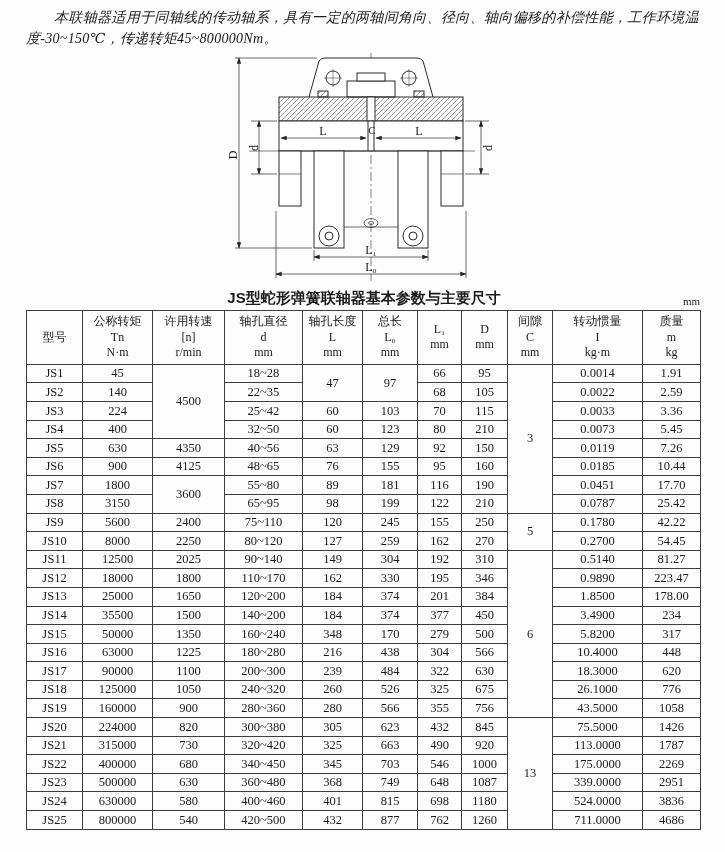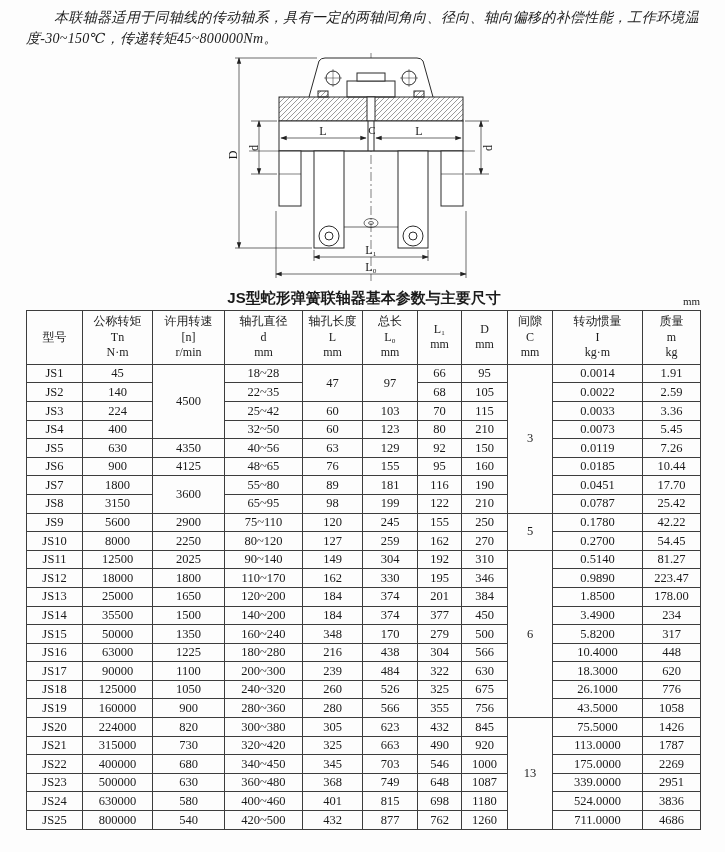--- a/index.html
+++ b/index.html
@@ -280,21 +280,21 @@
         <td>98</td>
         <td>199</td>
         <td>122</td>
         <td>210</td>
         <td>0.0787</td>
         <td>25.42</td>
       </tr>
       <tr>
         <td>JS9</td>
         <td>5600</td>
-        <td>2900</td>
+        <td>2400</td>
         <td>75~110</td>
         <td>120</td>
         <td>245</td>
         <td>155</td>
         <td>250</td>
         <td rowspan="2">5</td>
         <td>0.1780</td>
         <td>42.22</td>
       </tr>
       <tr>

